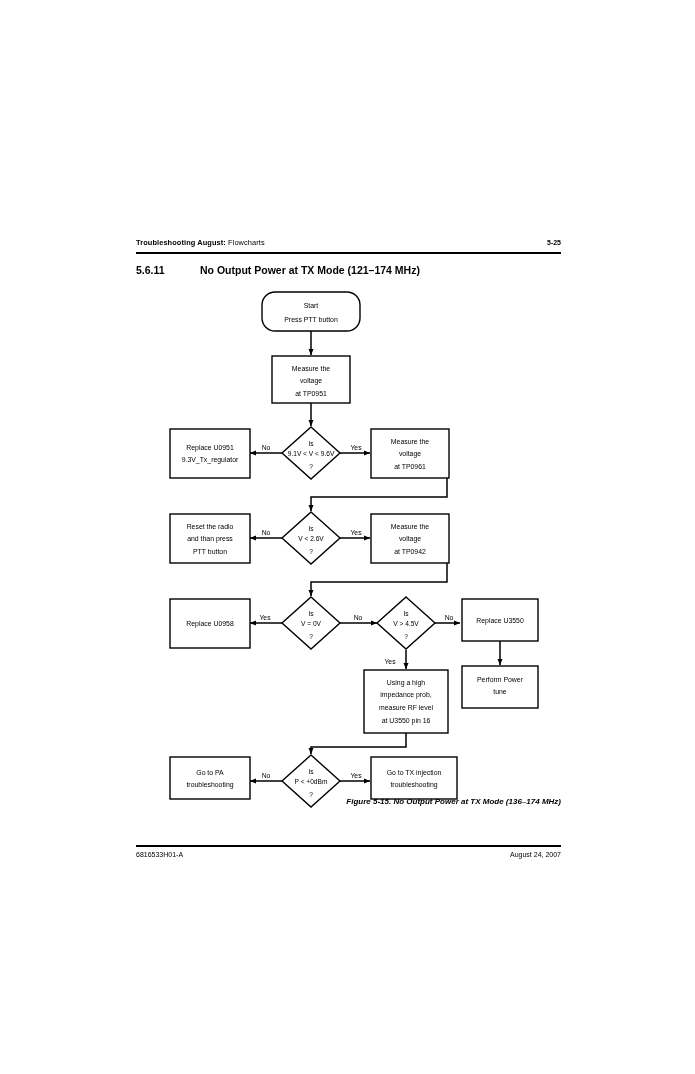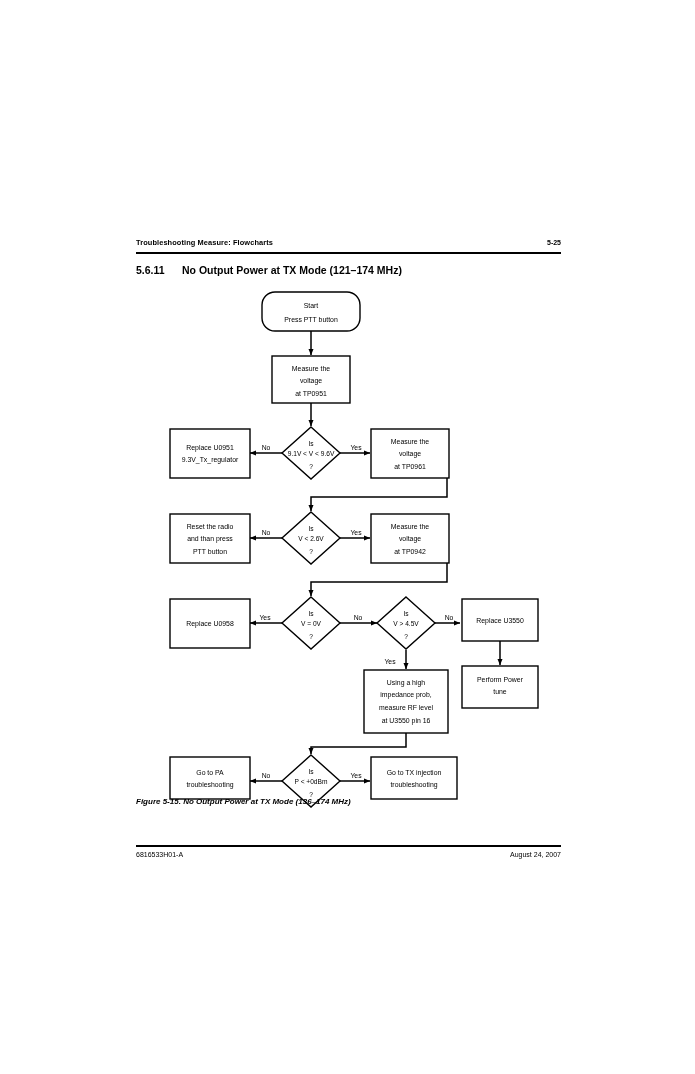--- a/index.html
+++ b/index.html
@@ -32,21 +32,21 @@
   .header-left {
     position: absolute;
     left: 0;
     top: 0;
     font-size: 7.4px;
     font-weight: bold;
     letter-spacing: 0.1px;
     white-space: nowrap;
   }
   .header-left .hl-normal {
-    font-weight: bold;
+    font-weight: normal;
     text-align: right;
   }
   .header-right {
     position: absolute;
     right: 0;
     top: 0.5px;
     font-size: 7px;
     font-weight: bold;
     white-space: nowrap;
   }
@@ -62,29 +62,29 @@
   .section-title {
     position: absolute;
     left: 136px;
     top: 264px;
     font-size: 10.5px;
     font-weight: bold;
     white-space: nowrap;
   }
   .section-title .sec-num {
     display: inline-block;
-    width: 46px;
+    width: 64px;
   }
   
   .figure-caption {
     position: absolute;
     left: 136px;
     top: 797px;
     width: 425px;
-    text-align: left;
+    text-align: right;
     font-size: 8px;
     font-style: italic;
     font-weight: bold;
   }
   
   .footer-rule {
     position: absolute;
     left: 136px;
     top: 845px;
     width: 425px;
@@ -152,21 +152,21 @@
     text-anchor: middle;
     fill: #000;
   }
 </style>
 </head>
 <body>
 
 <div class="page">
 
   <div class="header">
-    <div class="header-left"><span>Troubleshooting Measure:</span><span class="hl-normal"> Flowcharts</span></div>
+    <div class="header-left"><span>Troubleshooting August:</span><span class="hl-normal"> Flowcharts</span></div>
     <div class="header-right">5-25</div>
   </div>
   <div class="header-rule"></div>
 
   <div class="section-title"><span class="sec-num">5.6.11</span><span>No Output Power at TX Mode (121–174 MHz)</span></div>
 
   <div class="chart">
     <svg width="695" height="1074" viewBox="0 0 695 1074" xmlns="http://www.w3.org/2000/svg">
       <defs>
         <marker id="arw" markerWidth="7" markerHeight="7" refX="6.2" refY="2.6" orient="auto" markerUnits="userSpaceOnUse">

